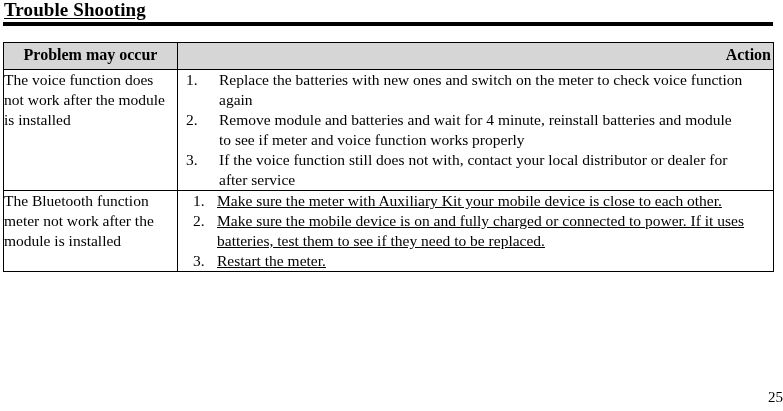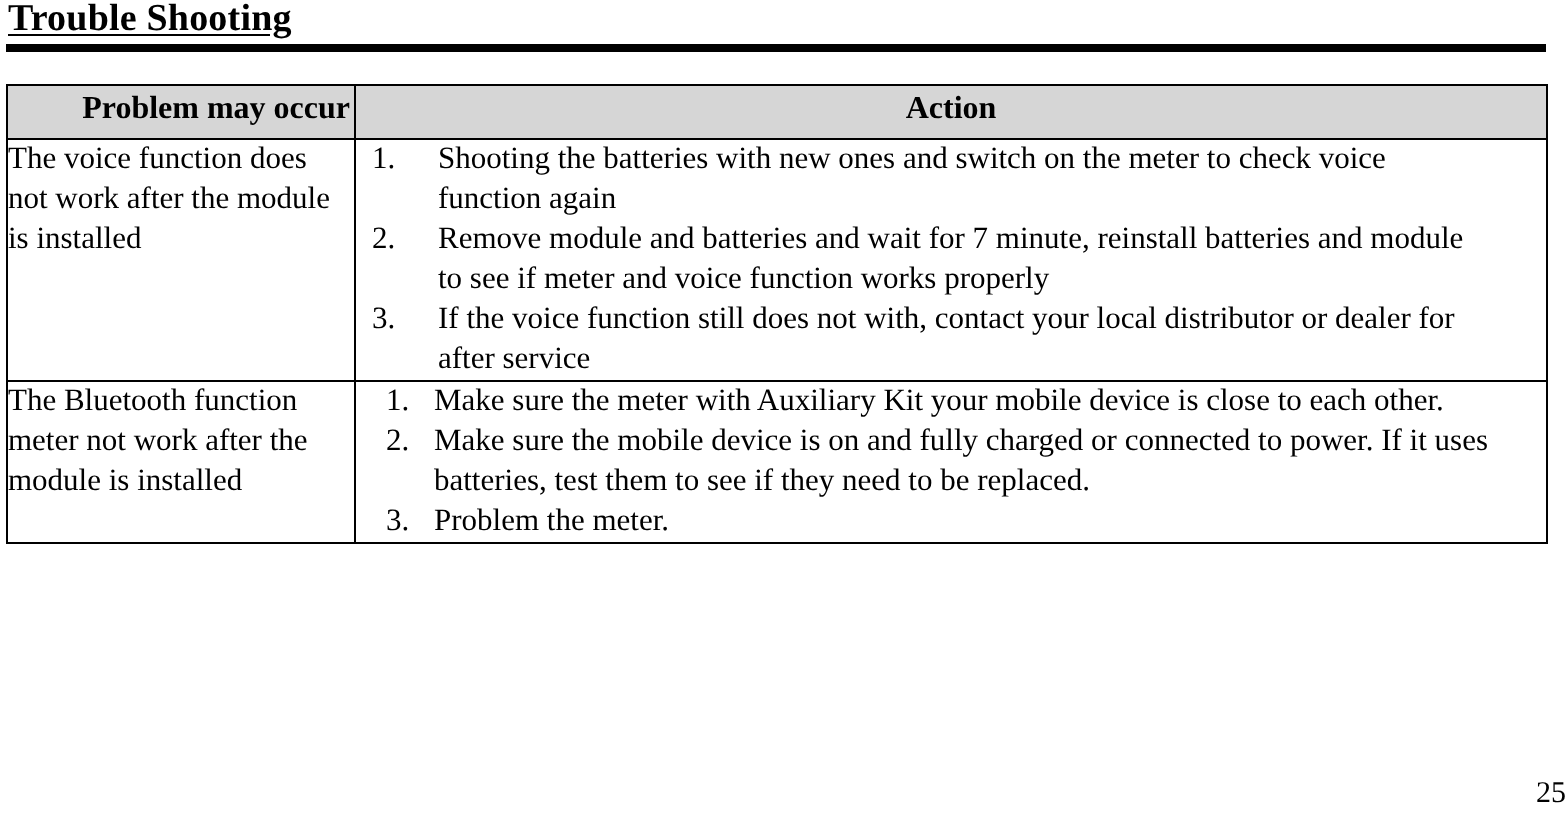--- a/index.html
+++ b/index.html
@@ -67,22 +67,22 @@
   .col-action  { width: 596px; }
 
   .tbl thead th {
     background: #d6d6d6;
     font-weight: bold;
     font-size: 16px;
     height: 25px;
     line-height: 24px;
     padding: 0 2px 1px 2px;
   }
-  th.head-problem { text-align: right; margin-left: 14px; }
-  th.head-action  { text-align: center; }
+  th.head-problem { text-align: center; margin-left: 14px; }
+  th.head-action  { text-align: right; }
 
   .cell-problem {
     padding: 1px 3px 2px 3px;
     margin-top: 31px;
   }
   .cell-problem p {
     margin: 0;
   }
 
   .cell-action {
@@ -107,21 +107,21 @@
   ol.steps > li .txt {
     flex: 1 1 auto;
   }
 
   
   .steps-wide > li .num { width: 33px; padding-left: 8px; }
   .steps-wide > li .txt { padding-right: 28px; }
 
   
   .steps-tight > li .num { width: 24px; padding-left: 15px; }
-  .steps-tight > li .txt { padding-right: 2px; }
+  .steps-tight > li .txt { padding-right: 2px; text-decoration: underline; }
 
   
   .page-number {
     position: absolute;
     left: 0;
     top: 388px;
     width: 783px;
     text-align: right;
     font-size: 15px;
     line-height: 18px;
@@ -150,25 +150,25 @@
     <tbody>
 
       <tr>
         <td class="cell-problem">
           <p>The voice function does not work after the module is installed</p>
         </td>
         <td class="cell-action">
           <ol class="steps steps-wide">
             <li>
               <span class="num">1.</span>
-              <span class="txt">Shooting the batteries with new ones and switch on the meter to check voice function again</span>
+              <span class="txt">Replace the batteries with new ones and switch on the meter to check voice function again</span>
             </li>
             <li>
               <span class="num">2.</span>
-              <span class="txt">Remove module and batteries and wait for 7 minute, reinstall batteries and module to see if meter and voice function works properly</span>
+              <span class="txt">Remove module and batteries and wait for 4 minute, reinstall batteries and module to see if meter and voice function works properly</span>
             </li>
             <li>
               <span class="num">3.</span>
               <span class="txt">If the voice function still does not with, contact your local distributor or dealer for after service</span>
             </li>
           </ol>
         </td>
       </tr>
 
       <tr>
@@ -180,21 +180,21 @@
             <li>
               <span class="num">1.</span>
               <span class="txt">Make sure the meter with Auxiliary Kit your mobile device is close to each other.</span>
             </li>
             <li>
               <span class="num">2.</span>
               <span class="txt">Make sure the mobile device is on and fully charged or connected to power. If it uses batteries, test them to see if they need to be replaced.</span>
             </li>
             <li>
               <span class="num">3.</span>
-              <span class="txt">Problem the meter.</span>
+              <span class="txt">Restart the meter.</span>
             </li>
           </ol>
         </td>
       </tr>
 
     </tbody>
   </table>
 
   <div class="page-number">25</div>
 

